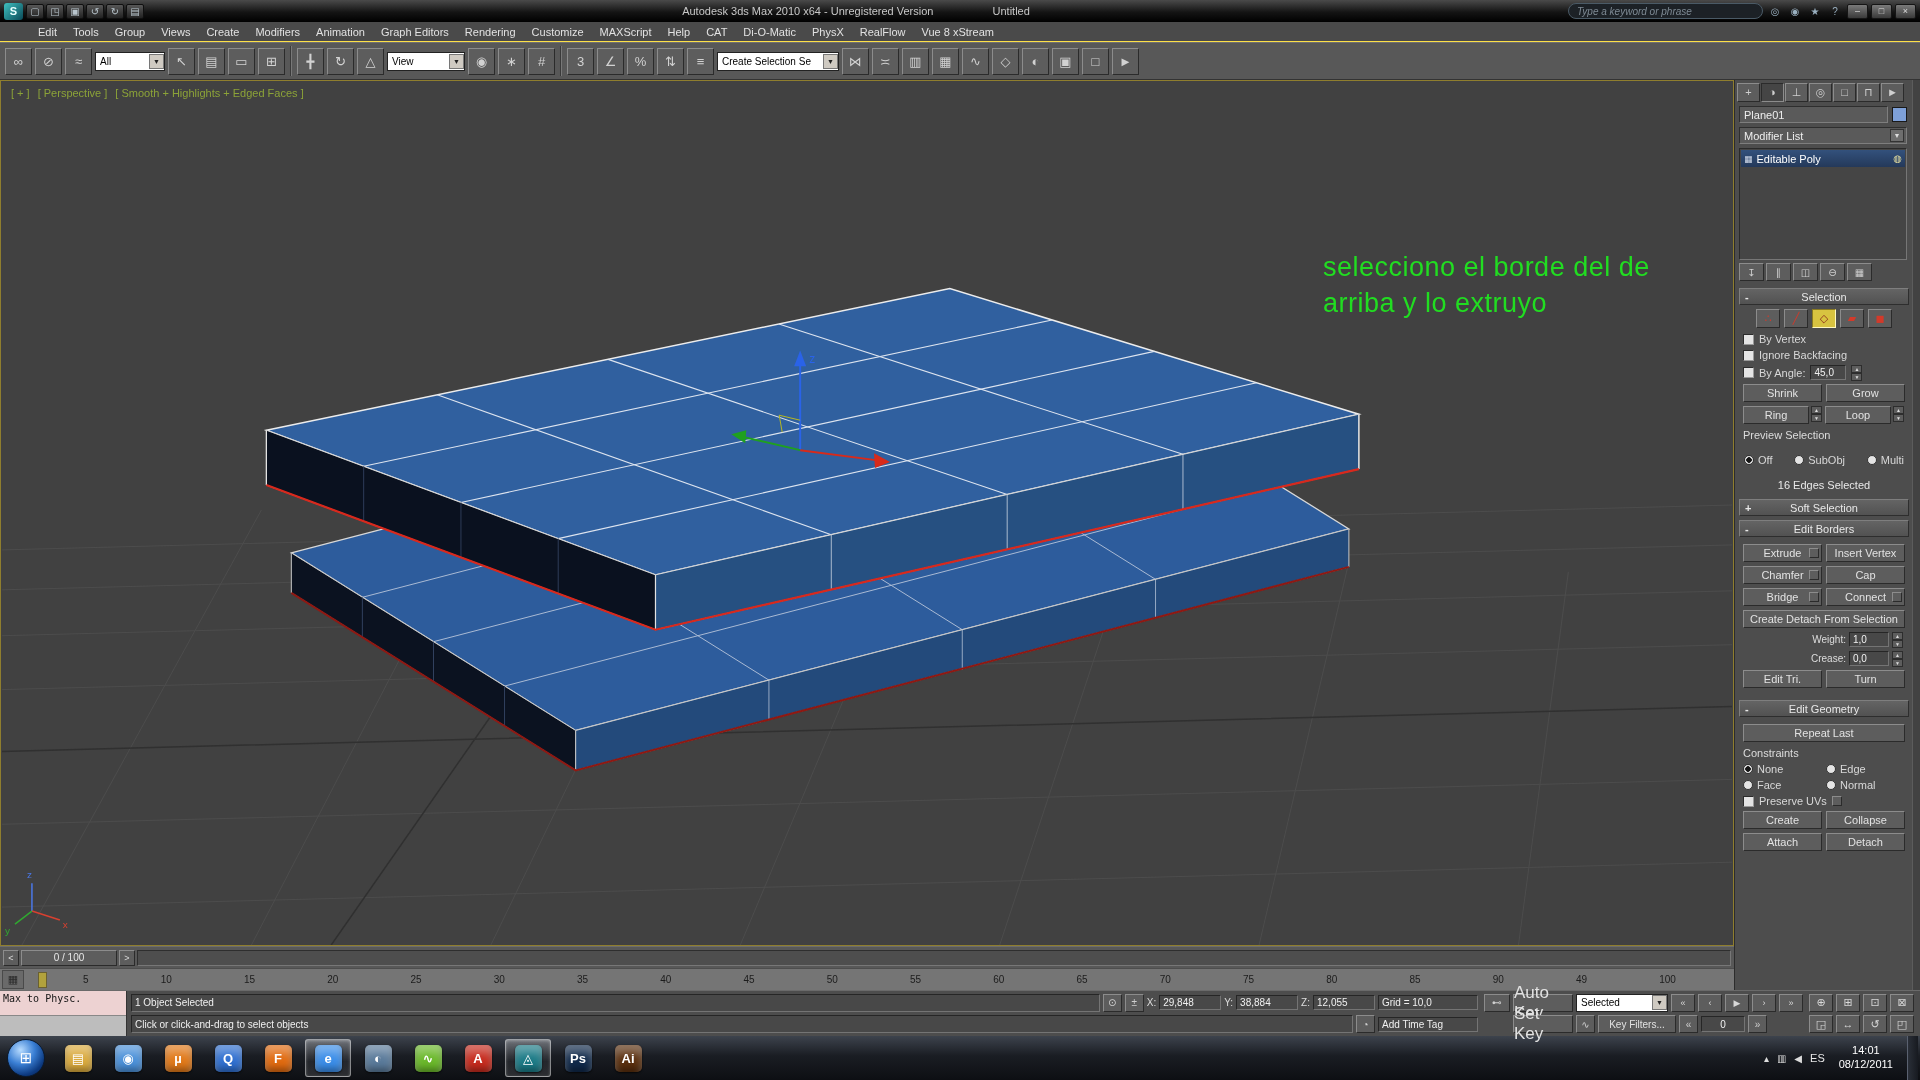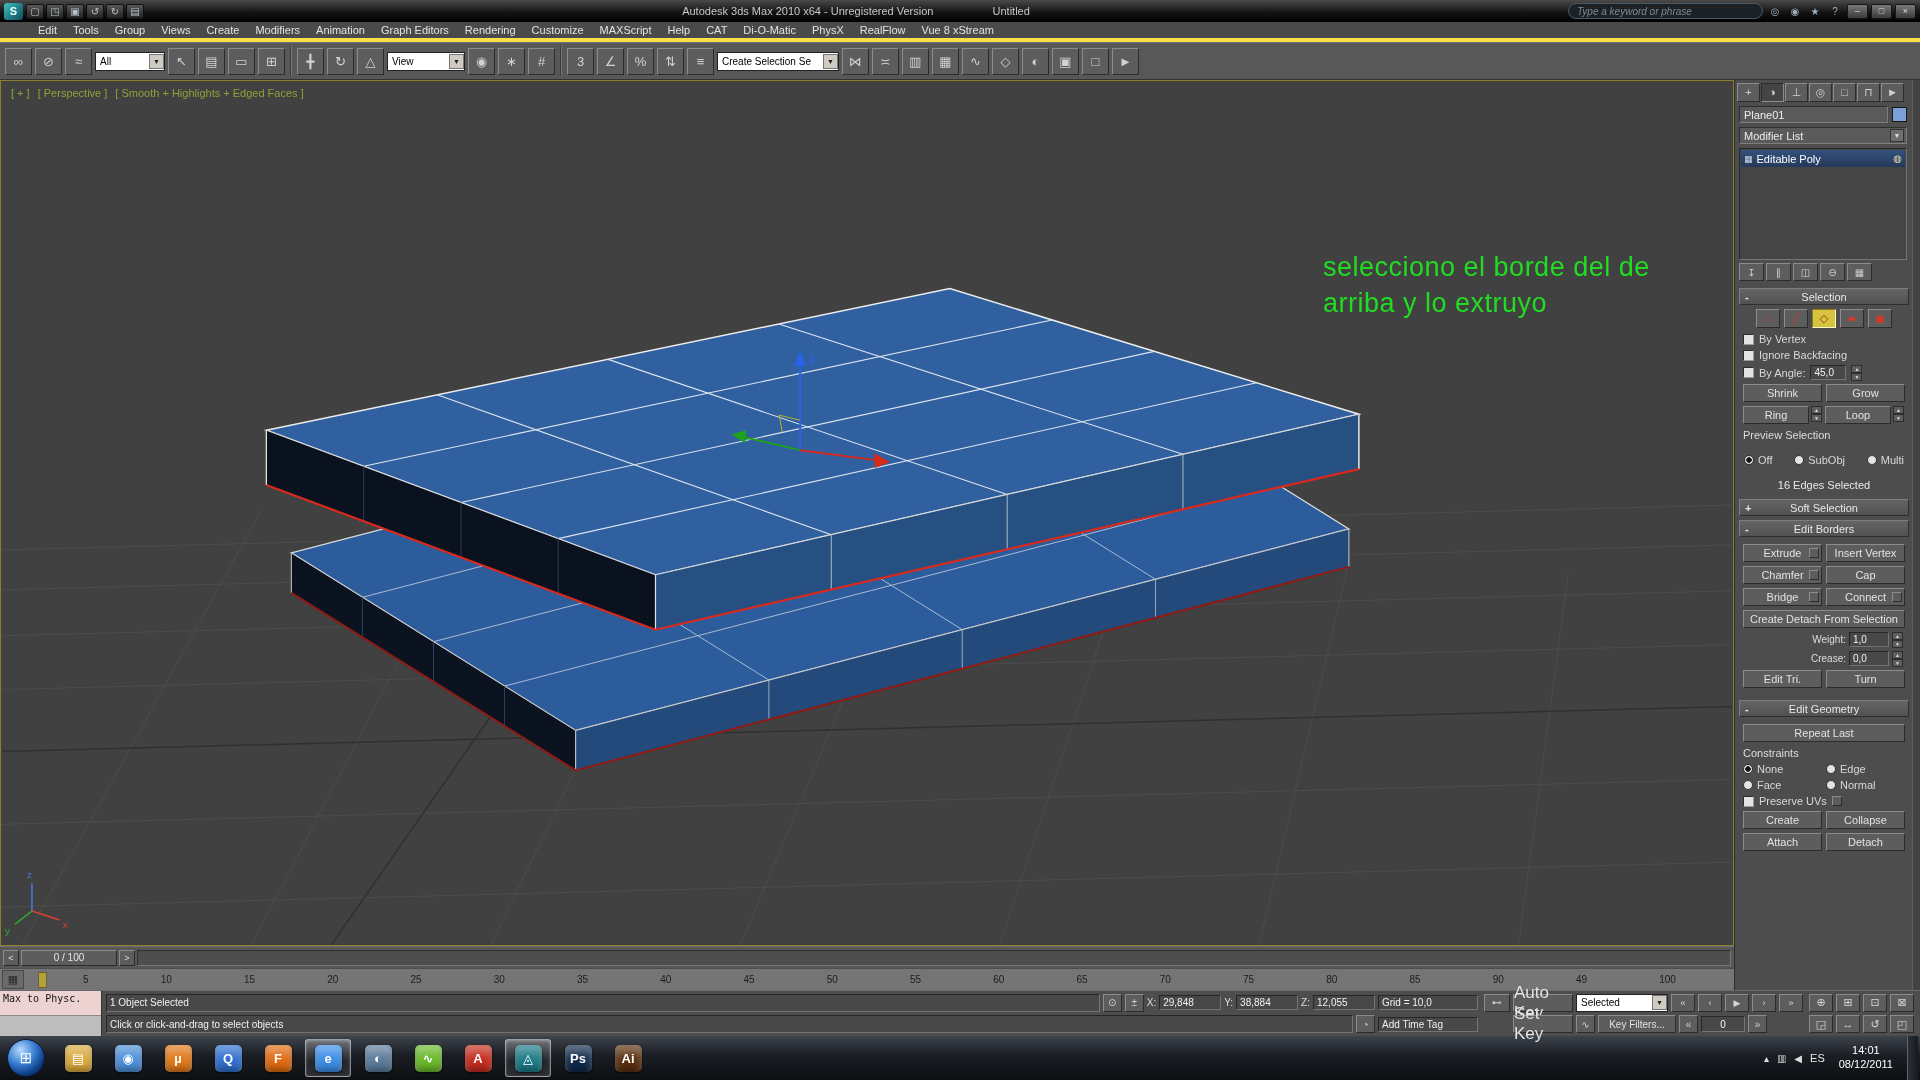--- a/index.html
+++ b/index.html
@@ -10,21 +10,21 @@
   .titlebar{height:22px;background:linear-gradient(#4a4a4a,#141414 55%,#000);display:flex;align-items:center;padding:0 4px;gap:3px;}
   .applogo{width:19px;height:17px;border-radius:3px;background:linear-gradient(135deg,#3fc0c0,#0a4a58);color:#eaffff;font-weight:bold;font-size:11px;display:flex;align-items:center;justify-content:center;}
   .qab{width:18px;height:15px;display:flex;align-items:center;justify-content:center;color:#b8c4cc;font-size:10px;background:linear-gradient(#575757,#222);border:1px solid #101010;border-radius:2px;}
   .titletext{flex:1;text-align:center;color:#c8c8c8;white-space:nowrap;overflow:hidden;}
   .doctitle{margin-left:56px;}
   .icsearch{width:195px;height:16px;background:#1c2126;border:1px solid #4a5a66;border-radius:8px;color:#7e8a94;font-style:italic;font-size:10px;display:flex;align-items:center;padding:0 8px;}
   .icico{width:18px;height:15px;display:flex;align-items:center;justify-content:center;color:#9ab0c0;font-size:10px;}
   .winbtn{width:21px;height:15px;background:linear-gradient(#7a7a7a,#3a3a3a);border:1px solid #151515;border-radius:2px;color:#ddd;font-size:9px;display:flex;align-items:center;justify-content:center;}
 
   
-  .menubar{height:20px;background:#4a4a4a;border-bottom:4px solid #fde047;display:flex;align-items:center;padding-left:30px;}
+  .menubar{height:20px;background:#4a4a4a;border-bottom:1px solid #fde047;display:flex;align-items:center;padding-left:30px;}
   .menuitem{padding:0 8px;color:#e2e2e2;}
   .b3{background:#5d5d5d;border:1px solid;border-color:#8c8c8c #2b2b2b #2b2b2b #8c8c8c;display:flex;align-items:center;justify-content:center;}
   .toolbar{height:38px;background:#585858;border-top:1px solid #707070;border-bottom:1px solid #333;display:flex;align-items:center;padding:0 5px;gap:3px;}
   .tbn{width:27px;height:27px;font-size:13px;color:#d2d2d2;}
   .combo{height:19px;background:#fff;color:#000;border:1px solid #222;display:flex;align-items:center;font-size:10px;padding-left:4px;}
   .combo .ar{margin-left:auto;width:15px;height:15px;background:#cfcac2;border:1px solid #777;font-size:7px;color:#222;display:flex;align-items:center;justify-content:center;}
   .tsep{width:2px;height:30px;border-left:1px solid #3a3a3a;border-right:1px solid #787878;margin:0 2px;}
 
   
   .main{display:flex;height:910px;}
@@ -81,21 +81,21 @@
   .rdo{width:10px;height:10px;border-radius:50%;background:#e4e4e4;border:1px solid #333;}
   .rdo[data-state="on"]{background:radial-gradient(circle at 50% 50%,#151515 0 2.5px,#e4e4e4 3px);}
   .rdorow{display:flex;align-items:center;gap:4px;}
   .radios{display:flex;justify-content:space-between;margin:13px 2px;}
   .count{text-align:center;margin-top:6px;color:#e8e8e8;}
   .lblrow{margin:5px 1px 2px;color:#dcdcdc;}
   .wrow{display:flex;align-items:center;gap:3px;margin:4px 1px;justify-content:flex-end;padding-right:2px;}
 
   
   .statusbar{height:46px;display:flex;background:#4d4d4d;border-top:1px solid #6a6a6a;}
-  .mslist{width:102px;display:flex;flex-direction:column;border-right:1px solid #333;}
+  .mslist{width:127px;display:flex;flex-direction:column;border-right:1px solid #333;}
   .mstop{flex:1;background:#edd2d2;color:#151515;font-family:"DejaVu Sans Mono",monospace;font-size:10px;padding:2px 3px;white-space:nowrap;overflow:hidden;}
   .msbot{flex:1;background:#bdbdbd;border-top:1px solid #888;}
   .sbmid{flex:1;display:flex;flex-direction:column;gap:2px;padding:2px 4px;min-width:0;}
   .sbrow{flex:1;display:flex;align-items:center;gap:3px;min-width:0;}
   .bigfld{flex:1;height:18px;}
   .sbtn{width:19px;height:18px;font-size:10px;color:#cfcfcf;}
   .lbl{font-size:10px;color:#ddd;}
   .sbright{display:flex;flex-direction:column;gap:2px;padding:2px 6px 2px 2px;}
   .sbrrow{flex:1;display:flex;align-items:center;gap:3px;}
   .akbtn{width:60px;height:18px;font-size:17px;}

